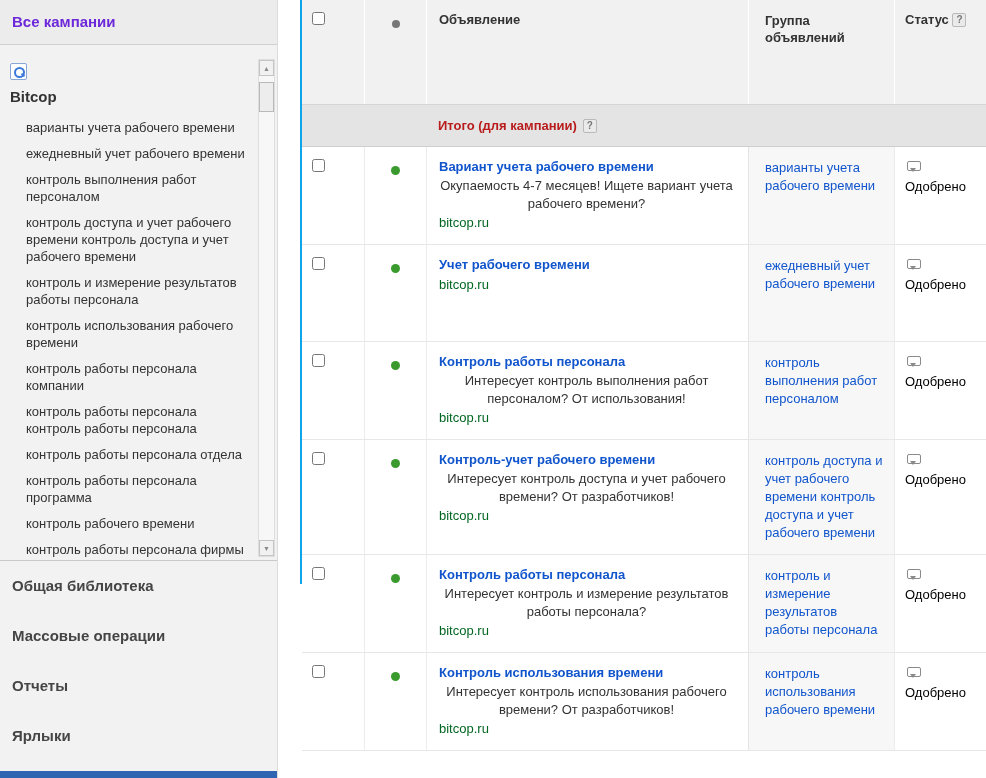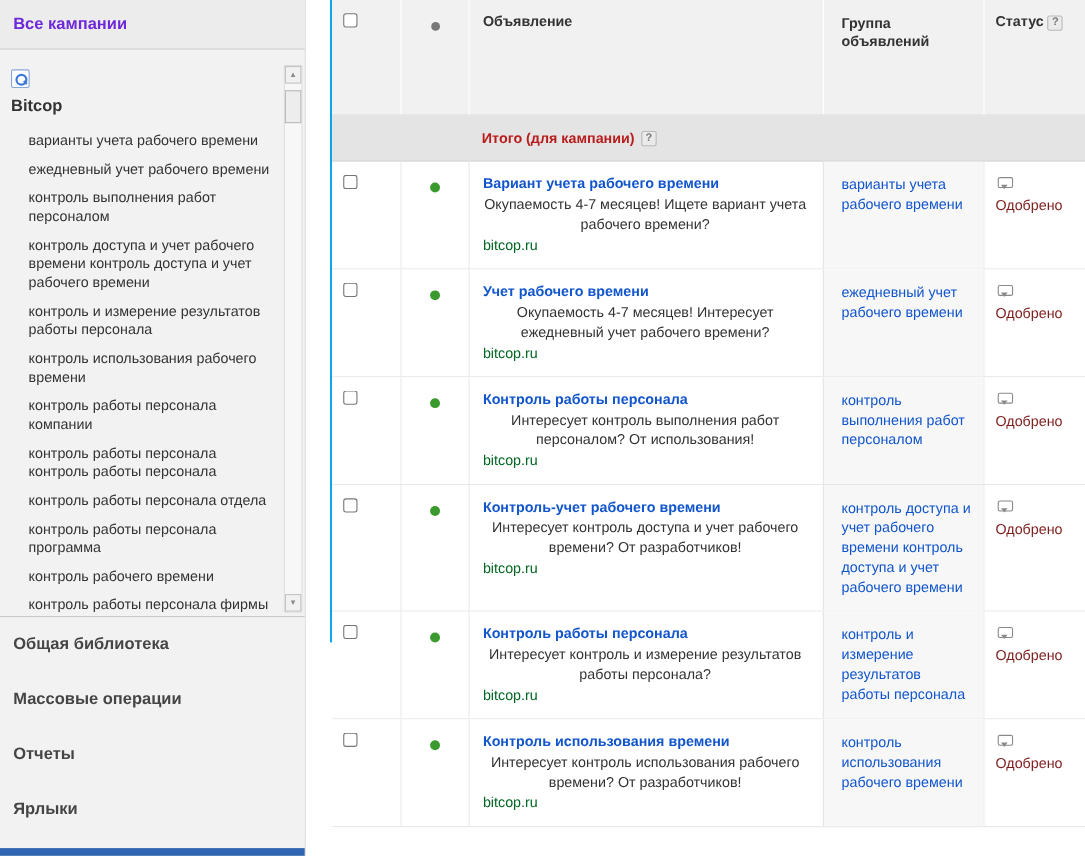--- a/index.html
+++ b/index.html
@@ -74,21 +74,21 @@
   .dot-gray { background: #777; width: 8px; height: 8px; }
 
   .help-icon { display: inline-block; width: 14px; height: 14px; background: #eaeaea;
     border: 1px solid #b9b9b9; border-radius: 2px; color: #777; font-size: 10px; font-weight: bold;
     line-height: 12px; text-align: center; vertical-align: 1px; cursor: pointer; }
 
   .bubble-icon { display: inline-block; width: 14px; height: 10px; border: 1px solid #8a8a8a;
     border-radius: 2px; position: relative; margin: 2px 0 5px 2px; background: #fff; }
   .bubble-icon::after { content: ""; position: absolute; left: 2px; bottom: -5px;
     width: 0; height: 0; border: 3px solid transparent; border-top: 4px solid #8a8a8a; }
-  .status-label { color: #7f1d1d; line-height: 16px; }
+  .status-label { color: #000000; line-height: 16px; }
 
   input[type="checkbox"] { width: 13px; height: 13px; margin: 0; cursor: pointer; }
 </style>
 </head>
 <body>
 
 <div class="sidebar">
   <div class="sidebar-header">Все кампании</div>
 
   <div class="campaign-panel">
@@ -182,21 +182,20 @@
 
   <div class="trow data-row">
     <div class="cell c-check">
       <input type="checkbox" style="">
     </div>
     <div class="cell c-dot">
       <span class="dot dot-green"></span>
     </div>
     <div class="cell c-ad">
       <a class="ad-title">Учет рабочего времени</a>
-      <div class="ad-desc">Окупаемость 4-7 месяцев! Интересует ежедневный учет рабочего времени?</div>
       <div class="ad-url">bitcop.ru</div>
     </div>
     <div class="cell c-group">
       <a class="group-link">ежедневный учет рабочего времени</a>
     </div>
     <div class="cell c-status">
       <span class="bubble-icon"></span>
       <div class="status-label">Одобрено</div>
     </div>
   </div>

